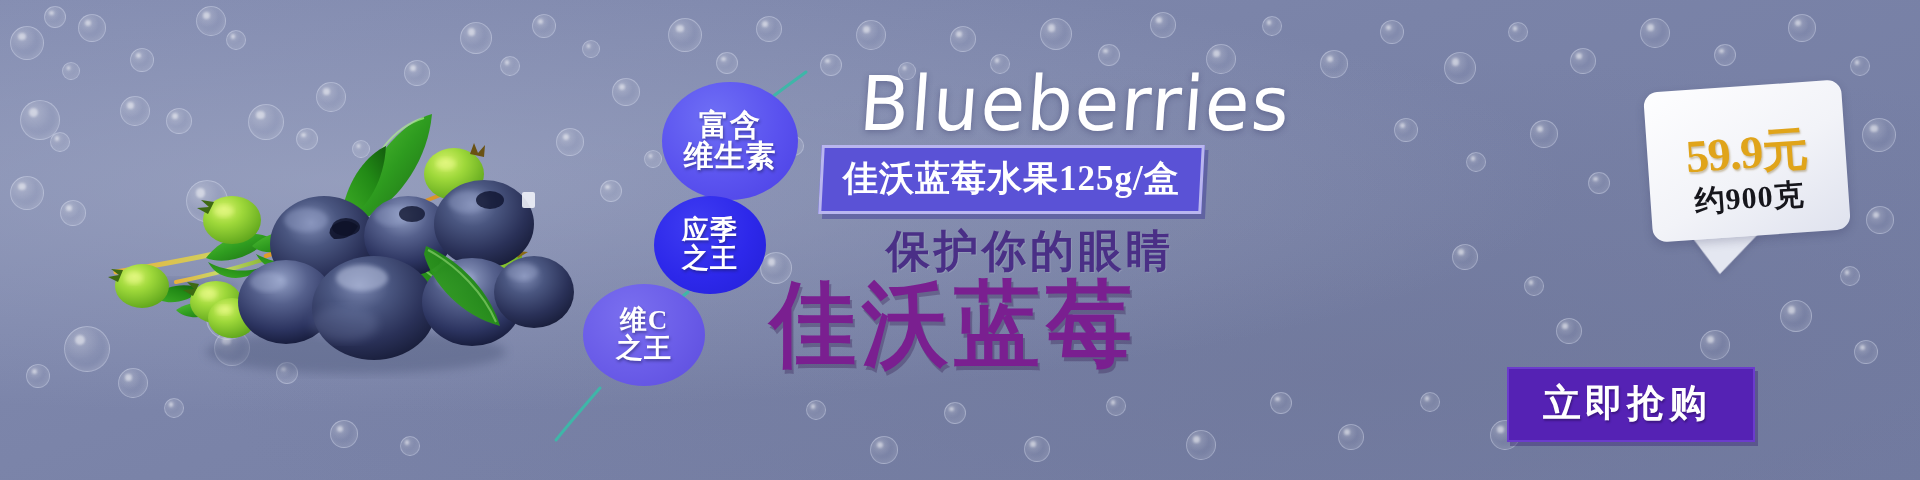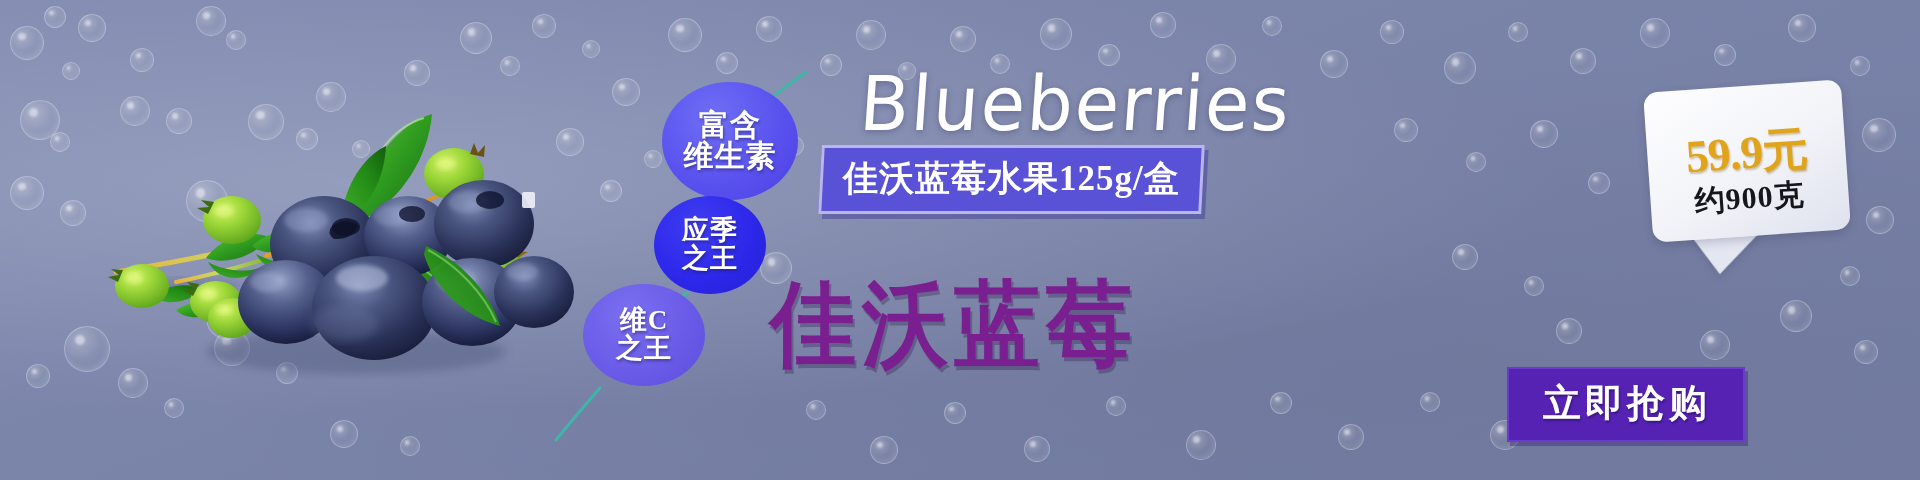--- a/index.html
+++ b/index.html
@@ -187,21 +187,21 @@
     font-family:"Liberation Serif", serif;
     font-size:30px;
     font-weight:700;
     letter-spacing:1px;
   }
 
   
   .cta{
     position:absolute;
     left:1507px; top:367px;
-    padding:9px 32px 11px 34px;
+    padding:9px 42px 11px 34px;
     background:#5522b4;
     border:2px solid #6b3ccc;
     box-shadow:3px 4px 0 rgba(50,20,110,.35);
     cursor:pointer;
   }
   .cta .txt{
     color:#ffffff;
     font-family:"Liberation Serif", serif;
     font-size:38px;
     font-weight:700;
@@ -459,20 +459,21 @@
     <span>维C</span>
     <span>之王</span>
   </div>
 
   <div class="headline">Blueberries</div>
 
   <div class="product-box">
     <span class="txt">佳沃蓝莓水果125g/盒</span>
   </div>
 
+  <div class="subline">保护你的眼睛</div>
 
   <div class="bigtitle">佳沃蓝莓</div>
 
   <div class="price-bubble">
     <div class="tail"></div>
     <div class="body"></div>
     <div class="price">59.9元</div>
     <div class="weight">约900克</div>
   </div>
 

